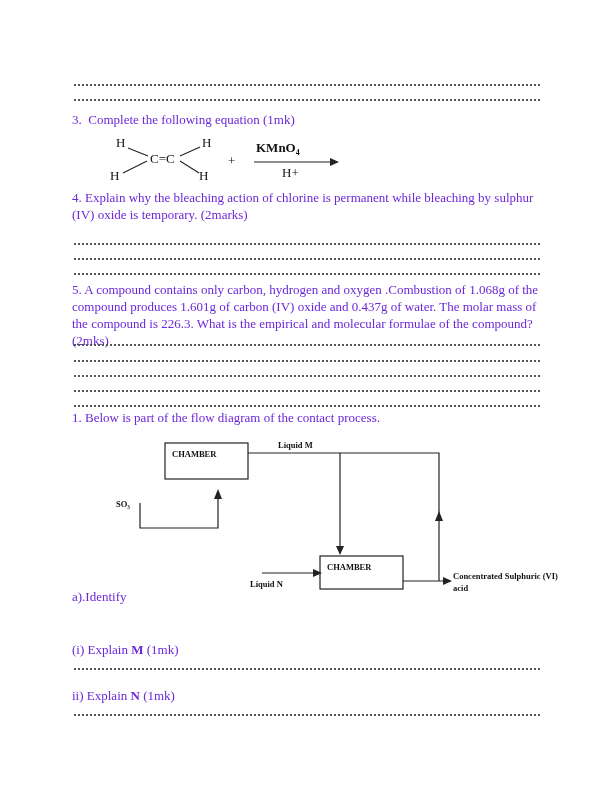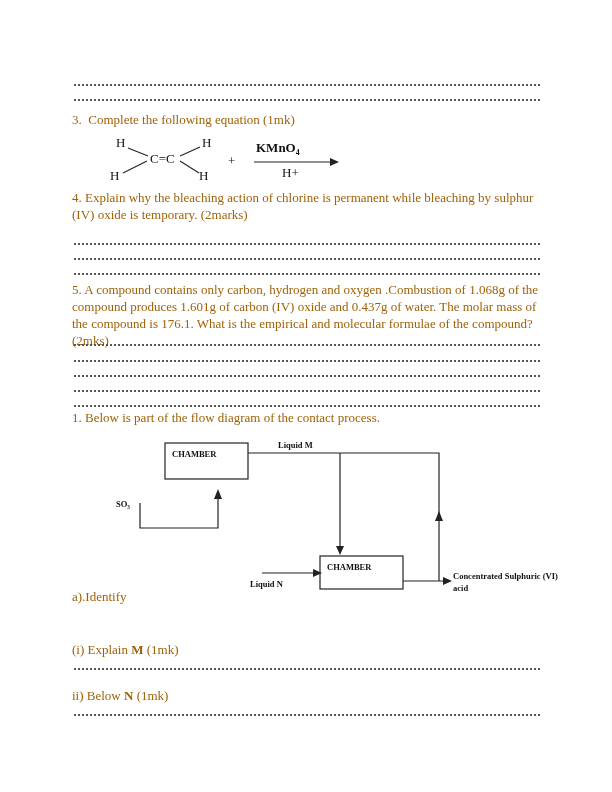--- a/index.html
+++ b/index.html
@@ -1,19 +1,19 @@
 <!DOCTYPE html>
 <html><head>
   <meta charset="utf-8">
   <style>
     * { margin:0; padding:0; box-sizing:border-box; }
     html,body { background:#ffffff; }
     .page {
       position:relative; width:612px; height:792px; background:#ffffff;
-      font-family:"Liberation Serif", serif; color:#a16207; overflow:hidden;
+      font-family:"Liberation Serif", serif; color:#6d28d9; overflow:hidden;
       margin:0 auto;
     }
     .qtext {
       position:absolute; left:72px; width:474px;
       font-size:13px; line-height:1.32; white-space:pre-wrap;
     }
     .dotline {
       position:absolute; left:74px; width:466px; height:0;
       border-top:2px dotted #555;
     }
@@ -50,21 +50,21 @@
       <text x="158" y="20" font-weight="bold">KMnO₄</text>
       <text x="184" y="45">H+</text>
     </g>
   </svg>
 
   <div class="qtext" style="top:189px">4. Explain why the bleaching action of chlorine is permanent while bleaching by sulphur (IV) oxide is temporary. (2marks)</div>
   <div class="dotline" style="top:243px"></div>
   <div class="dotline" style="top:258px"></div>
   <div class="dotline" style="top:273px"></div>
 
-  <div class="qtext" style="top:281px">5. A compound contains only carbon, hydrogen and oxygen .Combustion of 1.068g of the compound produces 1.601g of carbon (IV) oxide and 0.437g of water. The molar mass of the compound is 176.1. What is the empirical and molecular formulae of the compound? (2mks)</div>
+  <div class="qtext" style="top:281px">5. A compound contains only carbon, hydrogen and oxygen .Combustion of 1.068g of the compound produces 1.601g of carbon (IV) oxide and 0.437g of water. The molar mass of the compound is 226.3. What is the empirical and molecular formulae of the compound? (2mks)</div>
   <div class="dotline" style="top:344px"></div>
   <div class="dotline" style="top:360px"></div>
   <div class="dotline" style="top:375px"></div>
   <div class="dotline" style="top:390px"></div>
   <div class="dotline" style="top:405px"></div>
 
   <div class="qtext" style="top:409px">1. Below is part of the flow diagram of the contact process.</div>
 
   <svg class="svgabs" style="left:72px;top:433px" width="520" height="168" viewBox="0 0 520 168">
     <g fill="none" stroke="#222" stroke-width="1.2">
@@ -92,16 +92,16 @@
       <text x="381" y="146">Concentrated Sulphuric (VI)</text>
       <text x="381" y="158">acid</text>
     </g>
   </svg>
 
   <div class="qtext" style="top:588px">a).Identify</div>
 
   <div class="qtext" style="top:641px"><span>(i) Explain </span><b>M</b><span> (1mk)</span></div>
   <div class="dotline" style="top:668px"></div>
 
-  <div class="qtext" style="top:687px"><span>ii) Below </span><b>N</b><span> (1mk)</span></div>
+  <div class="qtext" style="top:687px"><span>ii) Explain </span><b>N</b><span> (1mk)</span></div>
   <div class="dotline" style="top:714px"></div>
 
 </div>
 
 </body></html>

